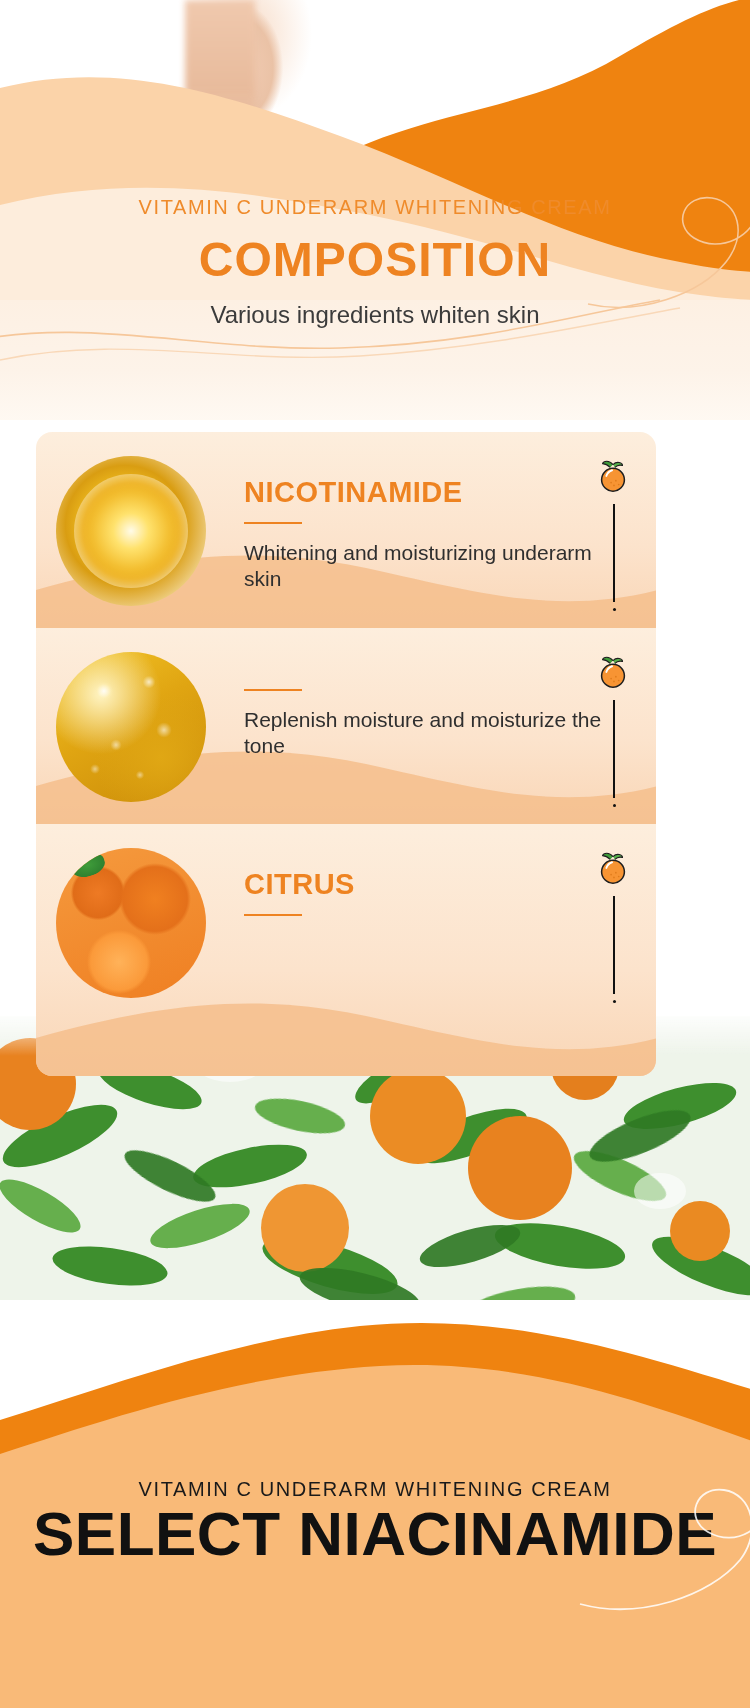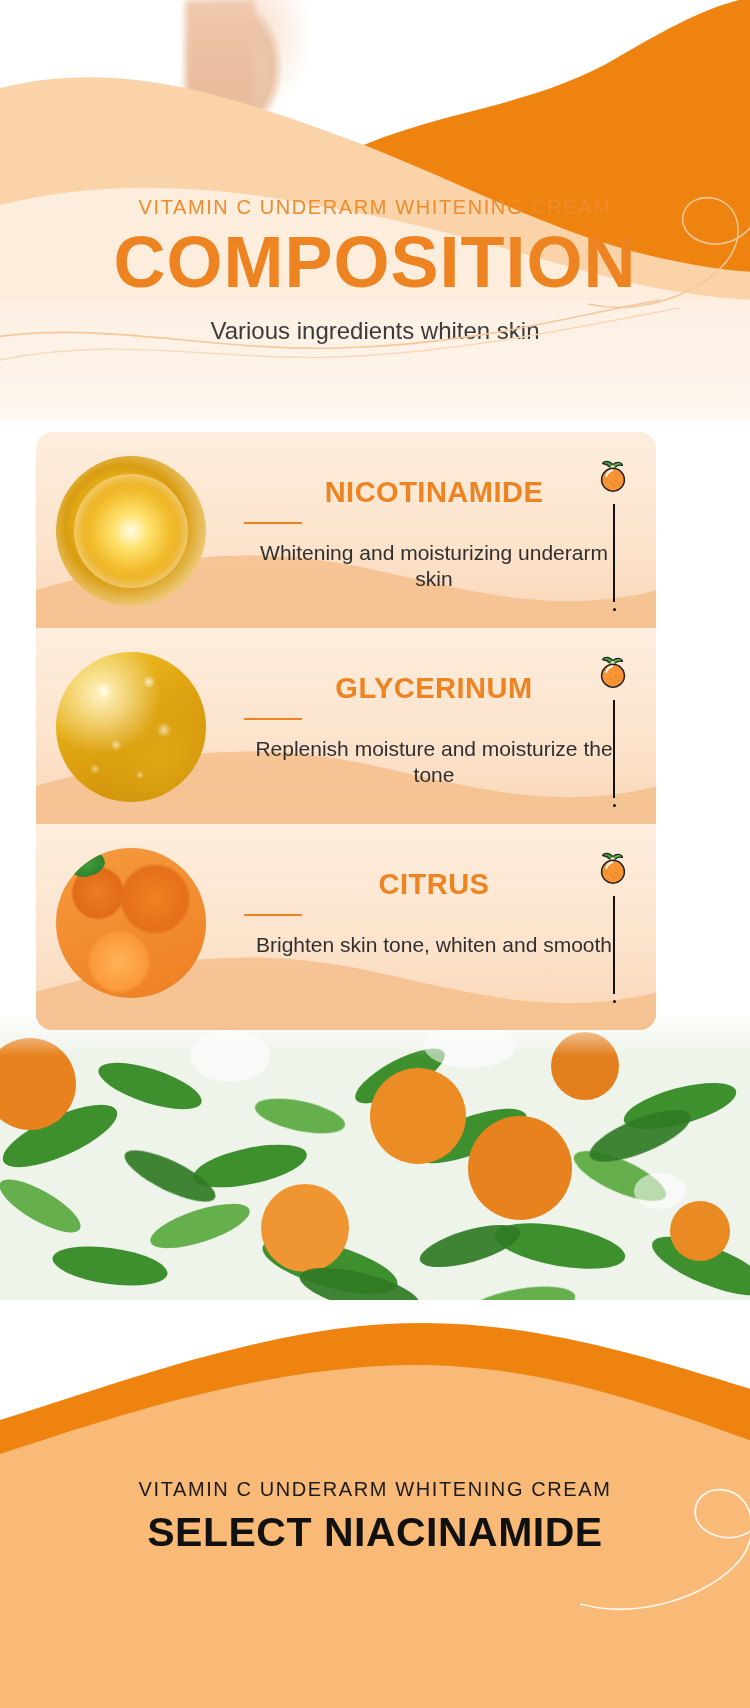--- a/index.html
+++ b/index.html
@@ -34,36 +34,35 @@
     background:linear-gradient(180deg,#fdf0e3 0%, #fdf3e9 55%, #fffaf4 100%);
   }
 
   
   .titleblock { position:absolute; top:196px; left:0; width:750px; text-align:center; z-index:5; }
   .kicker {
     font-size:20px; letter-spacing:1.6px; color:#ef8b2b; font-weight:400;
     white-space:nowrap;
   }
   .bigtitle {
-    font-size:72px; font-weight:700; color:#ee8321; letter-spacing:1px;
-    line-height:1.05; margin-top:6px;
+    font-size:48px; font-weight:700; color:#ee8321; letter-spacing:1px;
+    line-height:1.05; margin-top:16px;
   }
   .subtitle { font-size:24px; color:#3b3b3b; margin-top:16px; font-weight:400; }
   .squiggle { position:absolute; right:-10px; top:-12px; z-index:1; }
   .squiggle2 { position:absolute; left:-40px; top:60px; z-index:1; }
 
   
   .cards { position:absolute; top:432px; left:36px; width:620px; z-index:6; }
   .card {
     position:relative; width:620px; height:196px; overflow:hidden;
     background:linear-gradient(180deg,#fdeedd 0%, #fce3cc 58%, #f9d6b6 100%);
-    text-align:center;
   }
   .card.first  { border-radius:16px 16px 0 0; }
-  .card.last   { border-radius:0 0 16px 16px; height:206px; }
+  .card.last   { border-radius:0 0 16px 16px; height:252px; }
   .card-wave { position:absolute; left:0; bottom:-2px; width:622px; height:92px; }
   .card-photo {
     position:absolute; left:20px; top:24px; width:150px; height:150px; border-radius:50%;
     overflow:hidden;
   }
   .ph-nico {
     background:
       radial-gradient(circle at 46% 46%, #fffdf2 0%, #ffe98f 12%, #f5c422 30%, #d99d12 52%, #e8c063 68%, #f6e2ab 82%, #fdf3db 100%);
   }
   .ph-nico::after{
@@ -130,21 +129,21 @@
   .b-wave { position:absolute; left:0; width:760px; }
   .bw-a { top:0px;  height:260px; }
   .bw-b { top:26px; height:260px; }
   .bw-c { top:70px; height:260px; }
   .bottom-fill { position:absolute; left:0; top:240px; width:750px; height:170px; background:#f9ba78; }
   .bottomblock { position:absolute; left:0; top:1478px; width:750px; text-align:center; z-index:7; }
   .b-kicker {
     font-size:20px; letter-spacing:1.6px; color:#1a1a1a; font-weight:400; white-space:nowrap;
   }
   .b-title {
-    font-size:41px; font-weight:700; color:#111; letter-spacing:.5px; line-height:1.05; margin-top:10px;
+    font-size:62px; font-weight:700; color:#111; letter-spacing:.5px; line-height:1.05; margin-top:0;
   }
   .b-squiggle { position:absolute; right:-20px; top:-14px; z-index:1; }
 </style>
 </head>
 <body>
 
 <div class="page">
 
   <div class="hero">
     <div class="hero-photo"></div>
@@ -200,21 +199,20 @@
       <div class="tick-line"></div>
       <div class="tick-dot"></div>
     </div>
 
     <div class="card">
       <svg class="card-wave" viewBox="0 0 622 92" preserveAspectRatio="none">
         <path d="M0,52 C120,18 220,6 330,30 C440,54 520,78 622,52 L622,92 L0,92 Z" fill="#F5BE8C" opacity=".85"></path>
       </svg>
       <div class="card-photo ph-gly"></div>
       <div class="card-body">
-        <div class="card-title">GLYCERINUM</div>
         <div class="card-rule"></div>
         <div class="card-desc">Replenish moisture and moisturize the tone</div>
       </div>
       <svg class="orange-icon" viewBox="0 0 40 40">
         <path d="M20,9 C16,4 10,5 9,8 C12,8 15,10 17,12" fill="#3F9C3A" stroke="#1f1f1f" stroke-width="1.2" stroke-linejoin="round"></path>
         <path d="M20,9 C24,5 30,7 30,10 C27,9 24,10 22,12" fill="#57B04B" stroke="#1f1f1f" stroke-width="1.2" stroke-linejoin="round"></path>
         <circle cx="20" cy="25" r="12" fill="#F79433" stroke="#1f1f1f" stroke-width="1.6"></circle>
         <path d="M13,21 C14,18 16,16 19,15" fill="none" stroke="#fff" stroke-width="2" stroke-linecap="round"></path>
         <circle cx="18" cy="28" r=".9" fill="#e07c1c"></circle>
           <circle cx="23" cy="26" r=".9" fill="#e07c1c"></circle>
@@ -226,21 +224,20 @@
     </div>
 
     <div class="card last">
       <svg class="card-wave" viewBox="0 0 622 92" preserveAspectRatio="none">
         <path d="M0,52 C120,18 220,6 330,30 C440,54 520,78 622,52 L622,92 L0,92 Z" fill="#F5BE8C" opacity=".85"></path>
       </svg>
       <div class="card-photo ph-cit"></div>
       <div class="card-body">
         <div class="card-title">CITRUS</div>
         <div class="card-rule"></div>
-        <div class="card-desc">Brighten skin tone, whiten and smooth</div>
       </div>
       <svg class="orange-icon" viewBox="0 0 40 40">
         <path d="M20,9 C16,4 10,5 9,8 C12,8 15,10 17,12" fill="#3F9C3A" stroke="#1f1f1f" stroke-width="1.2" stroke-linejoin="round"></path>
         <path d="M20,9 C24,5 30,7 30,10 C27,9 24,10 22,12" fill="#57B04B" stroke="#1f1f1f" stroke-width="1.2" stroke-linejoin="round"></path>
         <circle cx="20" cy="25" r="12" fill="#F79433" stroke="#1f1f1f" stroke-width="1.6"></circle>
         <path d="M13,21 C14,18 16,16 19,15" fill="none" stroke="#fff" stroke-width="2" stroke-linecap="round"></path>
         <circle cx="18" cy="28" r=".9" fill="#e07c1c"></circle>
           <circle cx="23" cy="26" r=".9" fill="#e07c1c"></circle>
         <circle cx="21" cy="31" r=".9" fill="#e07c1c"></circle>
           <circle cx="26" cy="30" r=".9" fill="#e07c1c"></circle>

